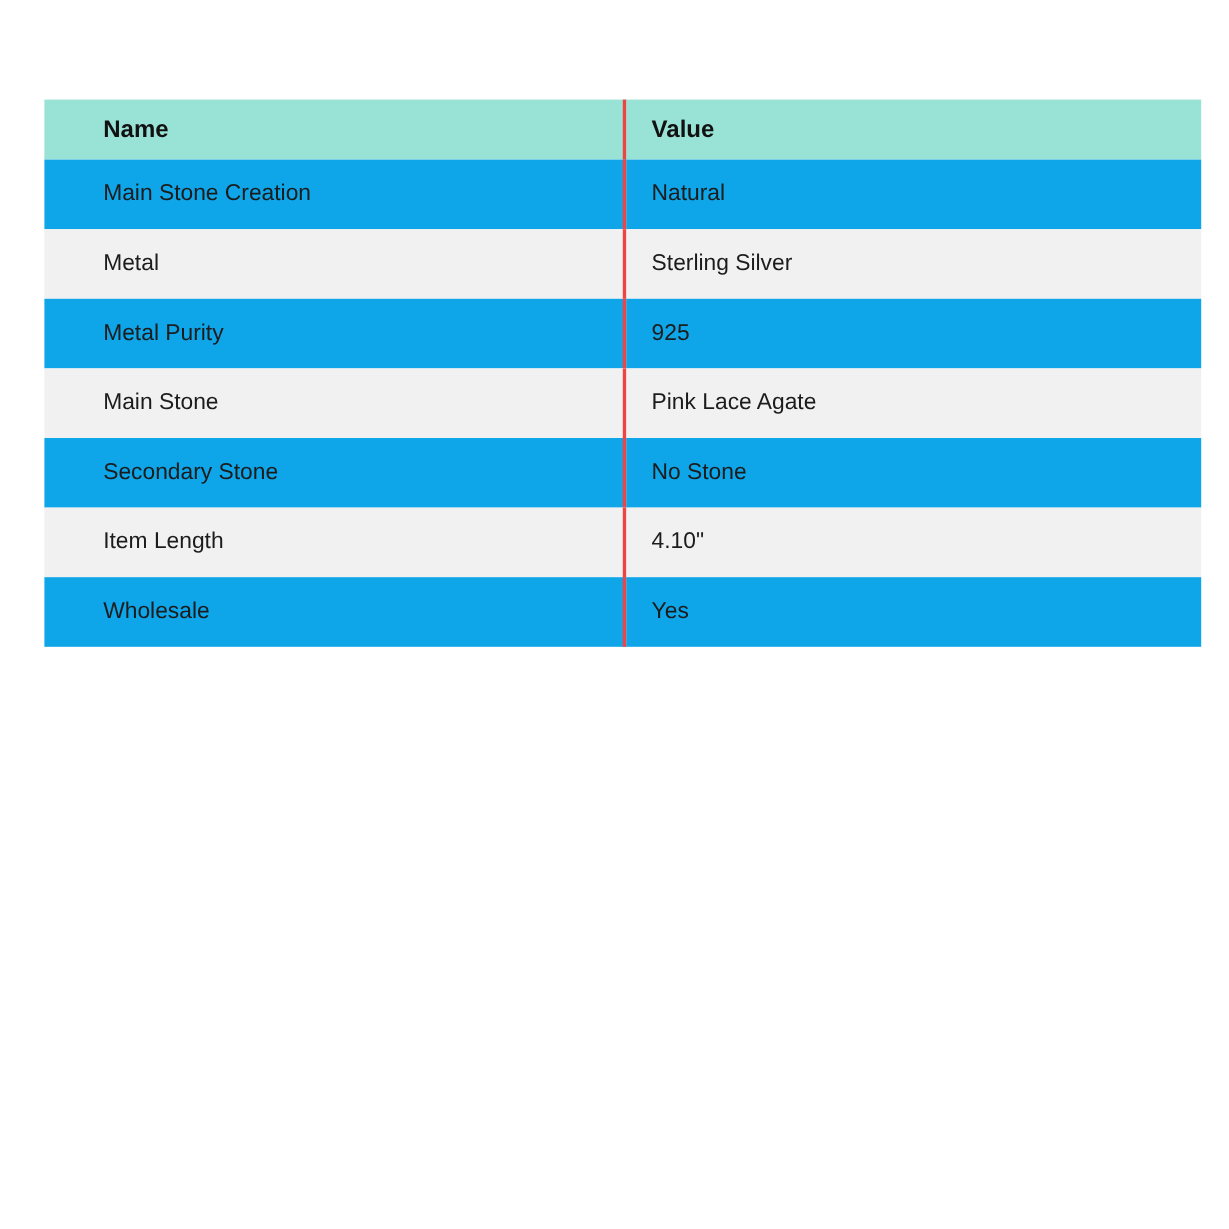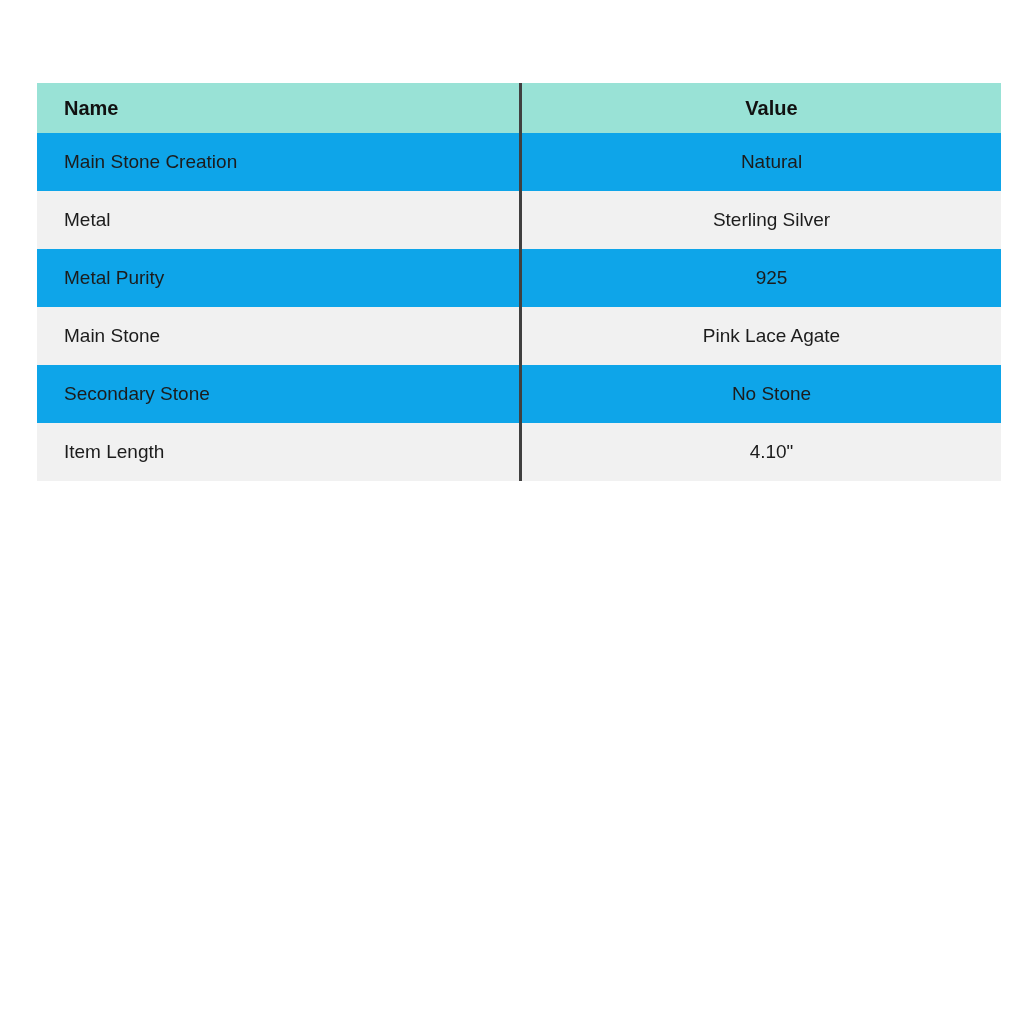--- a/index.html
+++ b/index.html
@@ -47,27 +47,26 @@
 
   thead th {
     height: 50px;
     background: var(--header-bg);
     font-size: 20px;
     font-weight: bold;
     color: #111111;
   }
   thead th.name-col,
   tbody td.name-col {
-    padding-left: 27px;
-    border-right: 3px solid #404040;
+    padding-left: 49px;
+    border-right: 3px solid #ef4444;
   }
   thead th.value-col,
   tbody td.value-col {
     padding-left: 21px;
-    text-align: center;
   }
   tbody td {
     height: 58px;
     font-size: 19px;
     font-weight: normal;
     background: #0ea5e9;
   }
   tbody tr:nth-child(even) td {
     background: var(--stripe-bg);
   }
@@ -105,15 +104,19 @@
           <td class="value-col">Pink Lace Agate</td>
         </tr>
         <tr>
           <td class="name-col">Secondary Stone</td>
           <td class="value-col">No Stone</td>
         </tr>
         <tr>
           <td class="name-col">Item Length</td>
           <td class="value-col">4.10"</td>
         </tr>
+        <tr>
+          <td class="name-col">Wholesale</td>
+          <td class="value-col">Yes</td>
+        </tr>
       </tbody>
   </table>
 </div>
 
 </body></html>

